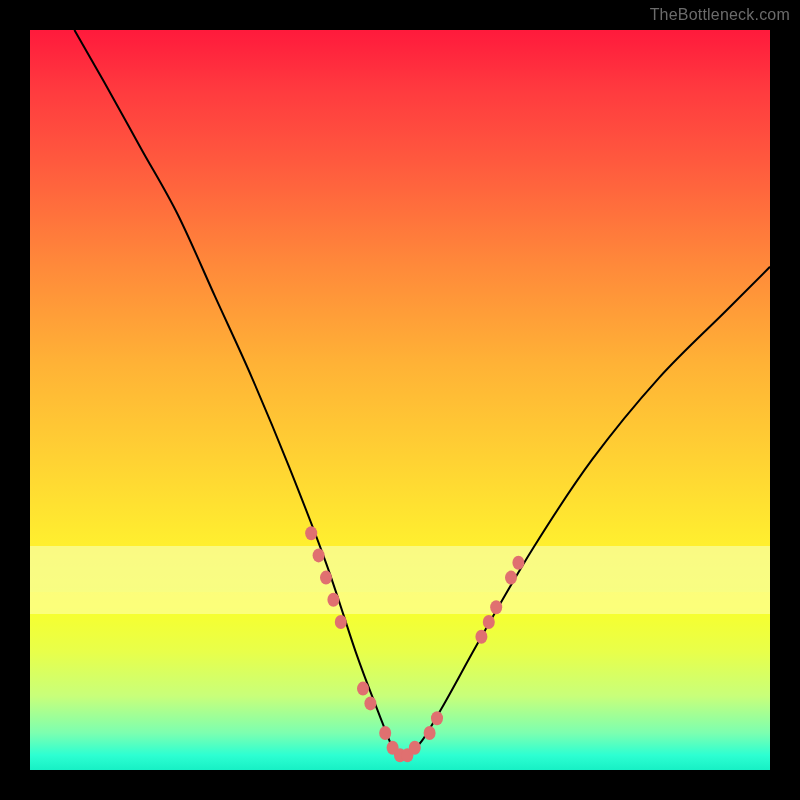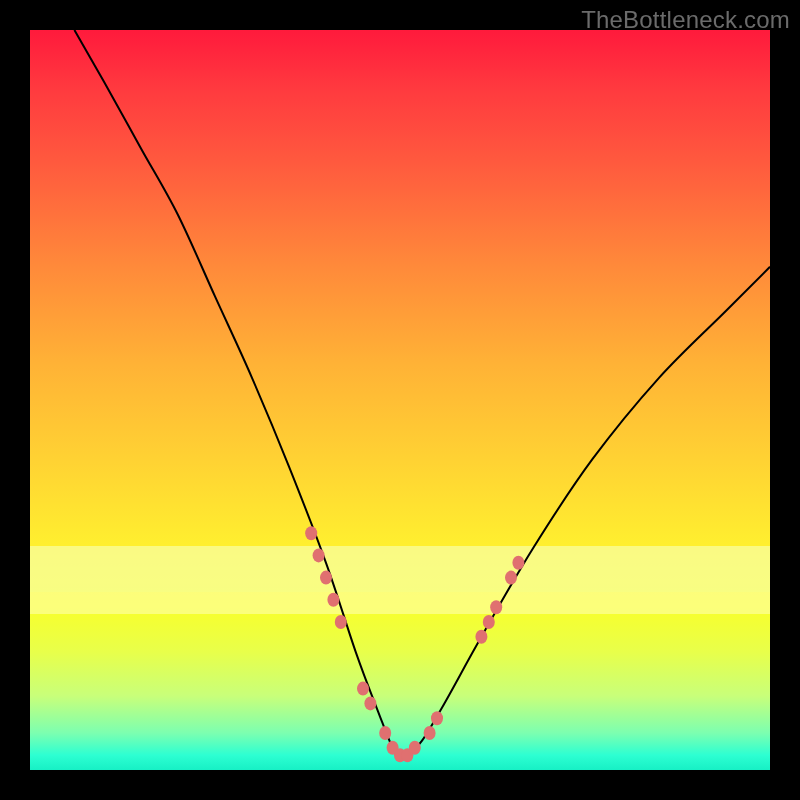--- a/index.html
+++ b/index.html
@@ -31,21 +31,21 @@
       #7cffb0 95%,
       #2dffd2 98%,
       #17f0c5 100%
     );
   }
   .watermark {
     position: absolute;
     top: 6px;
     right: 10px;
     color: #6b6b6b;
-    font-size: 24px;
+    font-size: 16px;
     letter-spacing: 0.2px;
     z-index: 5;
     font-weight: 500;
   }
   svg.plot {
     position: absolute;
     left: 0;
     top: 0;
     width: 740px;
     height: 740px;

